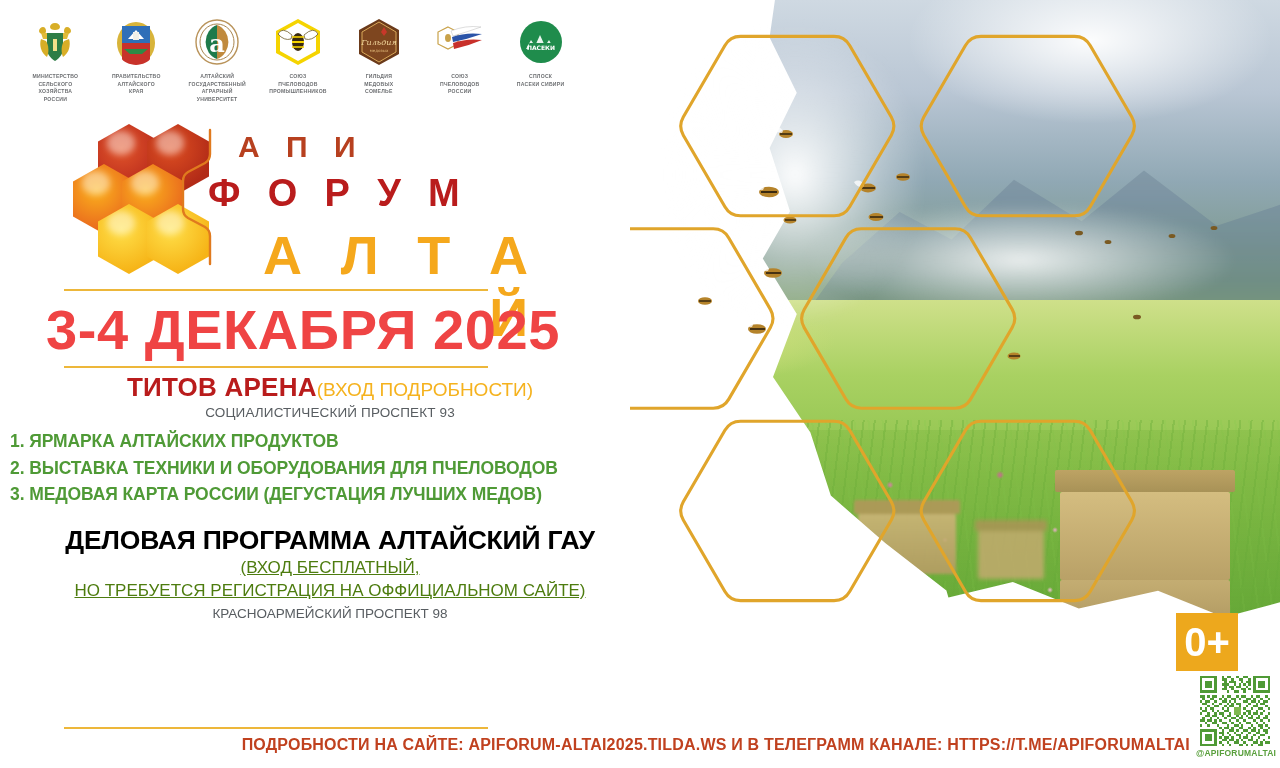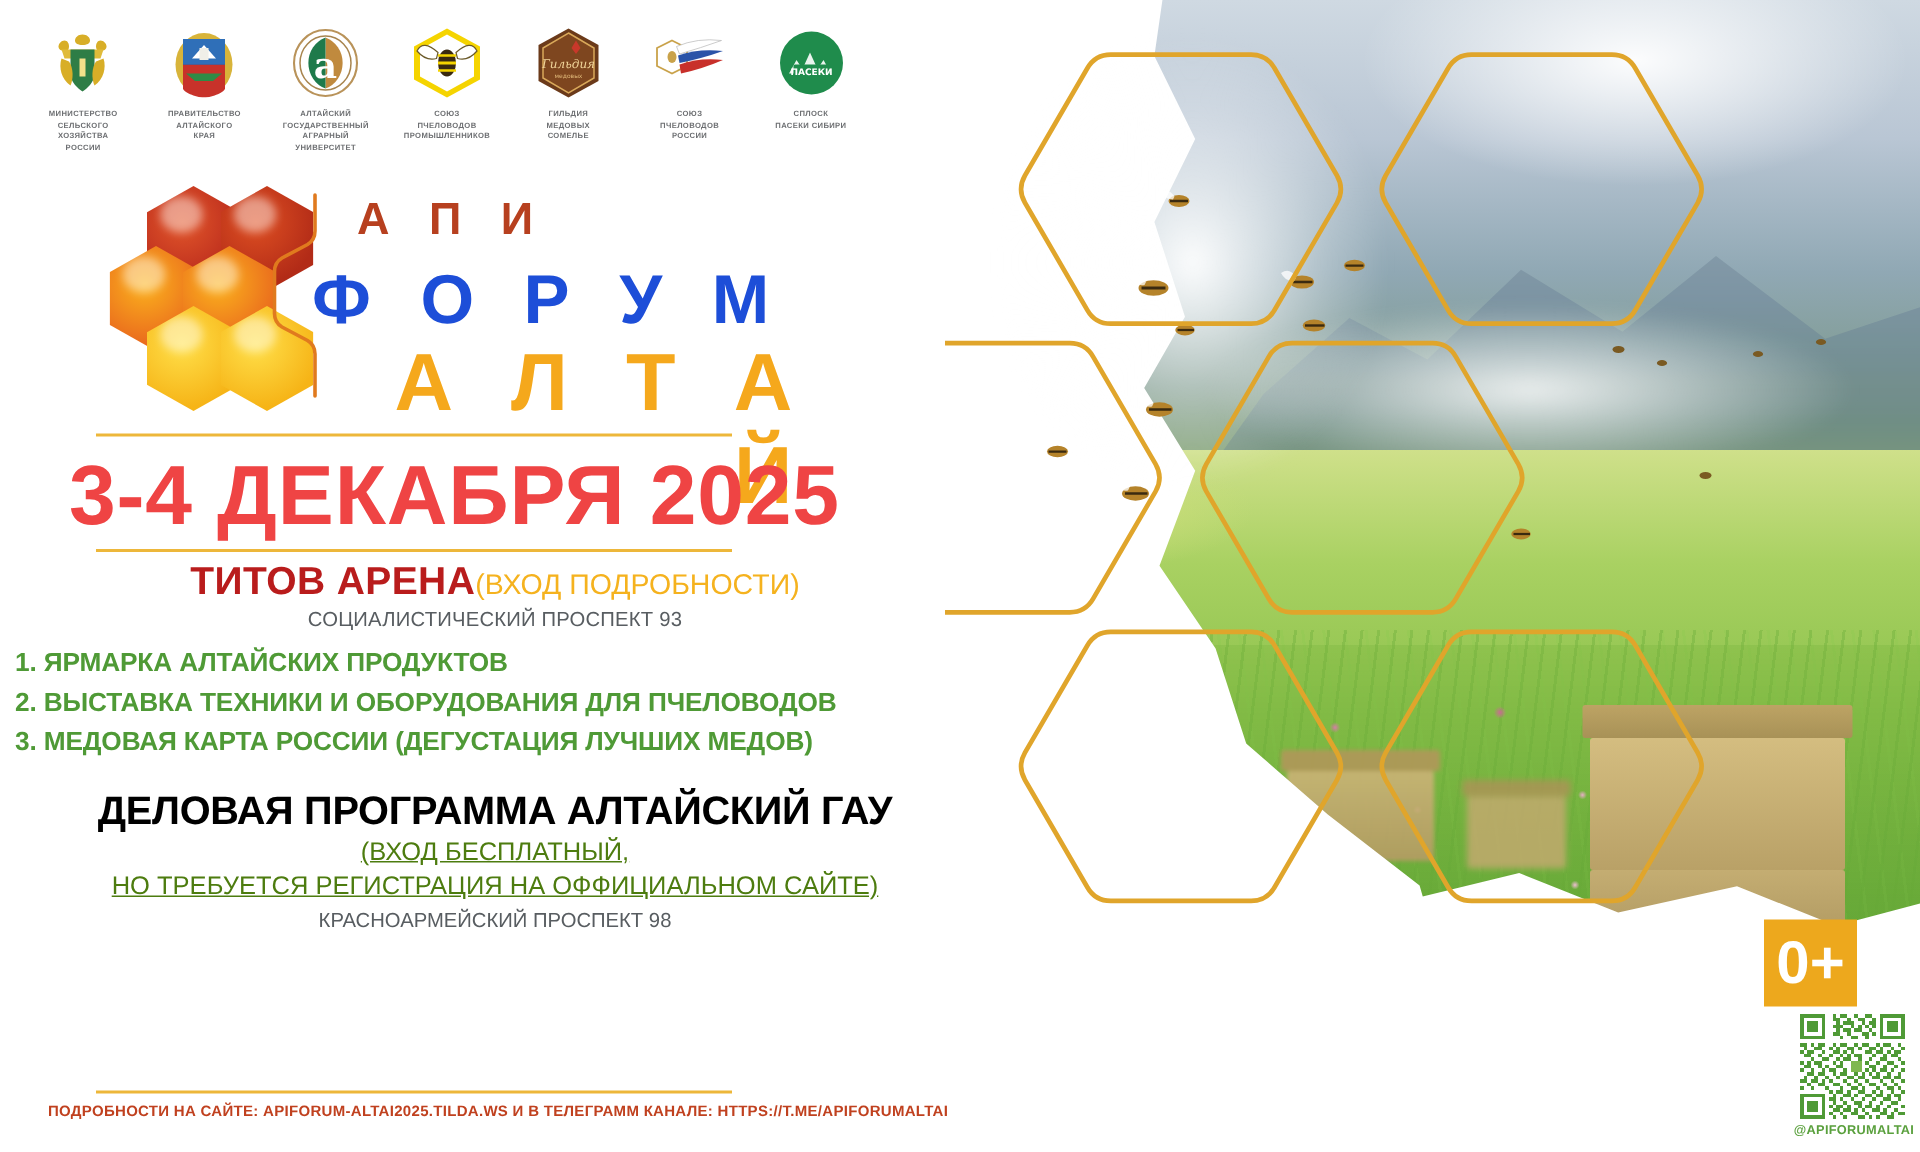--- a/index.html
+++ b/index.html
@@ -139,21 +139,21 @@
   .c1{ left:38px; top:0;   background:radial-gradient(circle at 38% 34%, #e2562a, #b8291c 70%); }
   .c2{ left:87px; top:0;   background:radial-gradient(circle at 38% 34%, #de4f22, #b22b17 70%); }
   .c3{ left:13px; top:40px; background:radial-gradient(circle at 38% 36%, #fbb21d, #e9671d 72%); }
   .c4{ left:62px; top:40px; background:radial-gradient(circle at 38% 36%, #fbb21d, #e9671d 72%); }
   .c5{ left:38px; top:80px; background:radial-gradient(circle at 38% 36%, #ffe04a, #f6b417 72%); }
   .c6{ left:87px; top:80px; background:radial-gradient(circle at 38% 36%, #ffe04a, #f6b417 72%); }
   .comb-trace{ position:absolute; left:0; top:0; }
 
   .wm-line{ position:absolute; font-weight:700; letter-spacing:.14em; }
   .wm-api{ left:178px; top:6px;   font-size:30px; color:#b7401f; letter-spacing:.30em; }
-  .wm-forum{ left:148px; top:48px; font-size:46px; color:#1d4ed8; letter-spacing:.22em;text-align:center; }
+  .wm-forum{ left:148px; top:48px; font-size:38px; color:#b91c1c; letter-spacing:.22em;text-align:center; }
   .wm-altai{ left:160px; top:100px; font-size:54px; color:#f5a81c; letter-spacing:.22em;text-align:right; }
 
   .rule{ position:absolute; height:2px; background:#edb73a; }
   .rule-top{ left:64px; top:289px; width:424px; }
   .rule-mid{ left:64px; top:366px; width:424px; }
   .rule-bot{ left:64px; top:727px; width:424px; }
 
   .date{
     position:absolute; left:46px; top:297px; width:520px;
     font-size:56px; font-weight:700; color:#ef4444; letter-spacing:.01em;
@@ -174,22 +174,22 @@
     list-style:none; font-size:17.5px; font-weight:700; color:#4f9a36;
     line-height:1.52; letter-spacing:-.1px; white-space:nowrap;
   }
 
   .biz{ position:absolute; left:0; top:525px; width:660px; text-align:center; }
   .biz-title{ font-size:26.5px; font-weight:700; color:#000000; letter-spacing:-.2px; }
   .biz-sub{ font-size:17px; color:#4d7c0f; line-height:1.22; margin-top:2px;text-decoration:underline; }
   .biz-addr{ margin-top:5px; font-size:13.5px; color:#585d61; }
 
   .footer{
-    position:absolute; left:0; top:736px; width:1190px; text-align:left;
-    font-size:10px; font-weight:700; color:#c0411f; letter-spacing:.2px;padding-left:32px;
+    position:absolute; left:0; top:736px; width:1190px; text-align:right;
+    font-size:16px; font-weight:700; color:#c0411f; letter-spacing:.2px;
   }
 
   
   .age-badge{
     position:absolute; left:1176px; top:613px; width:62px; height:58px;
     background:#eda81d; color:#ffffff; font-size:40px; font-weight:700;
     display:flex; align-items:center; justify-content:center; line-height:1;
   }
   .qr{ position:absolute; left:1200px; top:676px; width:70px; height:70px; }
   .qr-handle{

